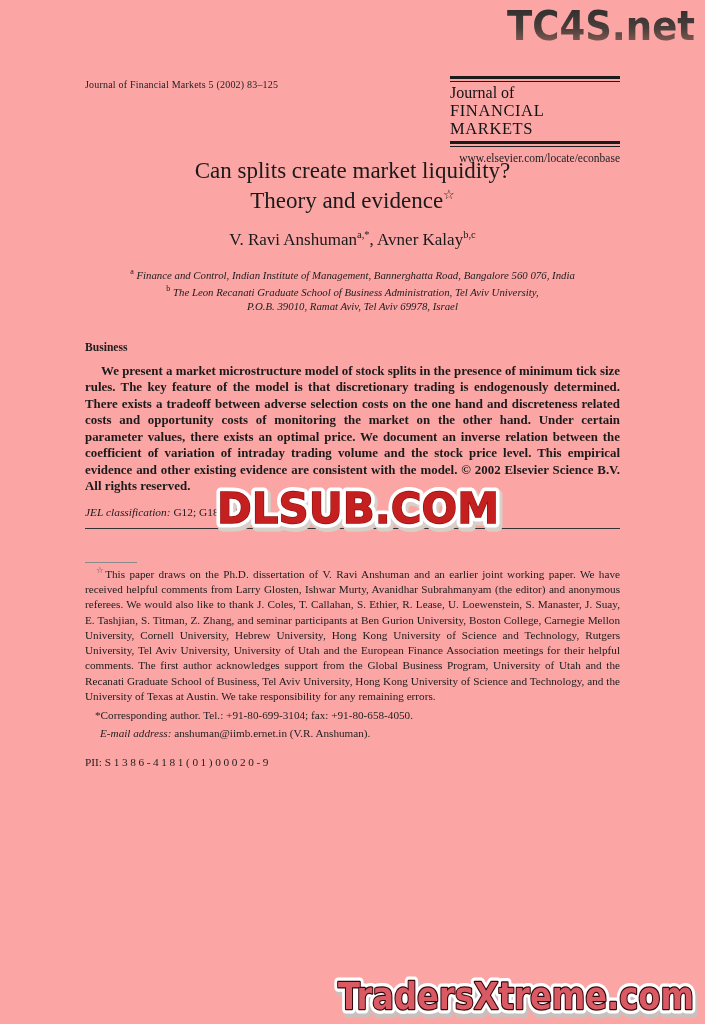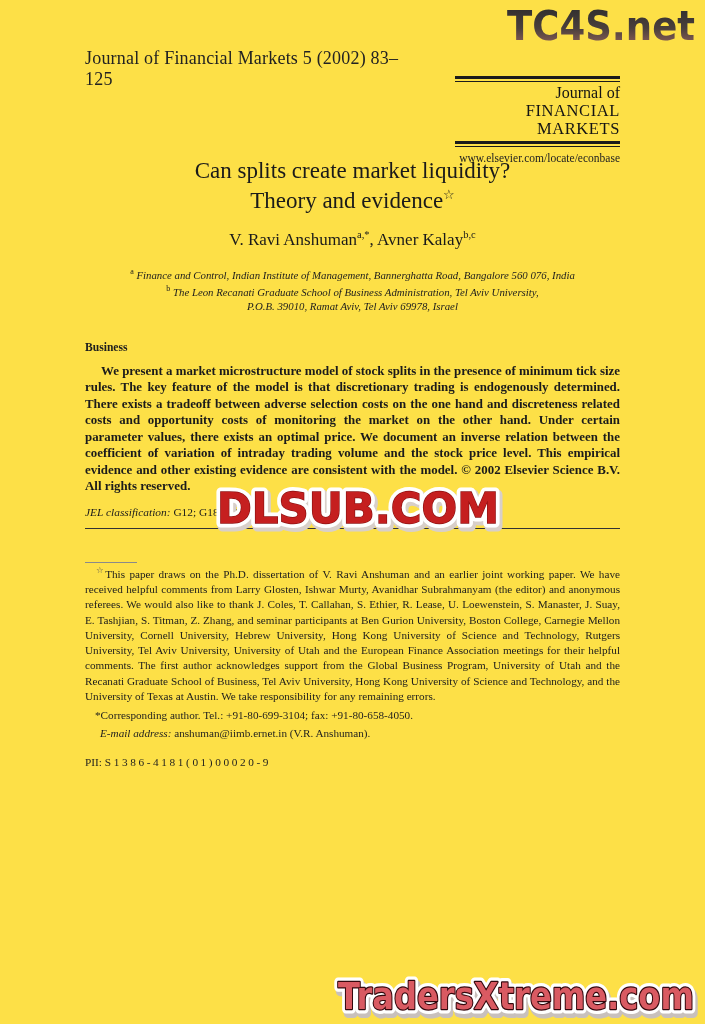--- a/index.html
+++ b/index.html
@@ -1,37 +1,37 @@
 <!DOCTYPE html>
 <html><head>
 <meta charset="utf-8">
 <style>
   * { margin:0; padding:0; box-sizing:border-box; }
   html,body { background:#ffffff; }
   .page {
     position:relative;
     width:705px; height:1024px;
-    background:#fde047;
+    background:#fca5a5;
     overflow:hidden;
     font-family:"Liberation Serif", serif;
     color:#1e1e1e;
     margin:0 auto;
   }
   .content { padding:0 85px; }
 
   
   .wm-top { position:absolute; top:2px; right:6px; width:200px; height:48px; }
 
   
   .head-row { display:flex; justify-content:space-between; align-items:flex-start; padding-top:76px; height:100px; }
   .logo-block { width:86px; }
-  .citation { align-self:flex-end; margin-bottom:10px; font-size:18px; letter-spacing:0.2px; color:#222; padding-right:38px; }
+  .citation { align-self:flex-end; margin-bottom:10px; font-size:10px; letter-spacing:0.2px; color:#222; padding-right:38px; }
   .masthead-block { width:170px; }
   .rule-double { border-top:3px solid #1b1b1b; border-bottom:1px solid #1b1b1b; height:6px; }
-  .masthead-text { text-align:right; padding:2px 0 3px 0; }
+  .masthead-text { text-align:left; padding:2px 0 3px 0; }
   .mh1 { font-size:16px; line-height:18px; color:#141414; }
   .mh2, .mh3 { font-size:16.5px; line-height:18px; letter-spacing:0.6px; color:#141414; }
   .website { text-align:right; font-size:11.5px; margin-top:5px; color:#222; }
 
   
   .title { margin-top:56px; text-align:center; font-size:23px; line-height:30px; font-weight:normal; color:#1a1a1a; }
   .title .star { font-size:13px; vertical-align:super; line-height:0; }
   .authors { margin-top:13px; text-align:center; font-size:17px; color:#1a1a1a; }
   .authors sup { font-size:10.5px; }
   .affils { margin-top:15px; text-align:center; font-style:italic; font-size:10.8px; line-height:14.6px; color:#1c1c1c; }

